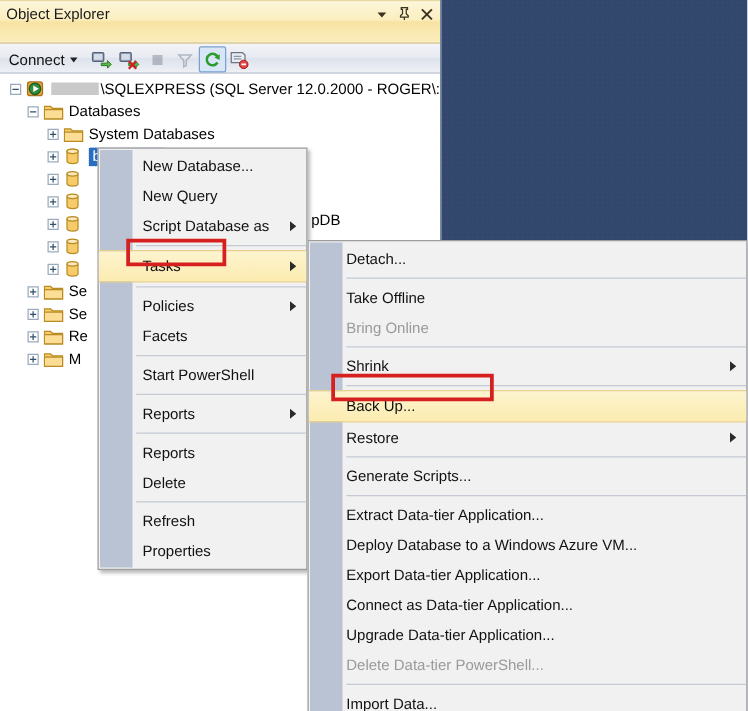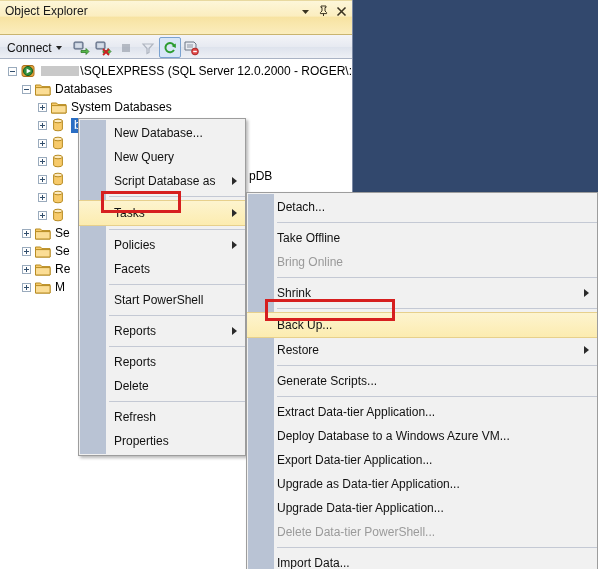--- a/index.html
+++ b/index.html
@@ -556,21 +556,21 @@
   <div class="mitem">
     <span>Extract Data-tier Application...</span>
   </div>
   <div class="mitem">
     <span>Deploy Database to a Windows Azure VM...</span>
   </div>
   <div class="mitem">
     <span>Export Data-tier Application...</span>
   </div>
   <div class="mitem">
-    <span>Upgrade as Data-tier Application...</span>
+    <span>Connect as Data-tier Application...</span>
   </div>
   <div class="mitem">
     <span>Upgrade Data-tier Application...</span>
   </div>
   <div class="mitem disabled">
     <span>Delete Data-tier PowerShell...</span>
   </div>
   <div class="msep"></div>
   <div class="mitem">
     <span>Import Data...</span>

